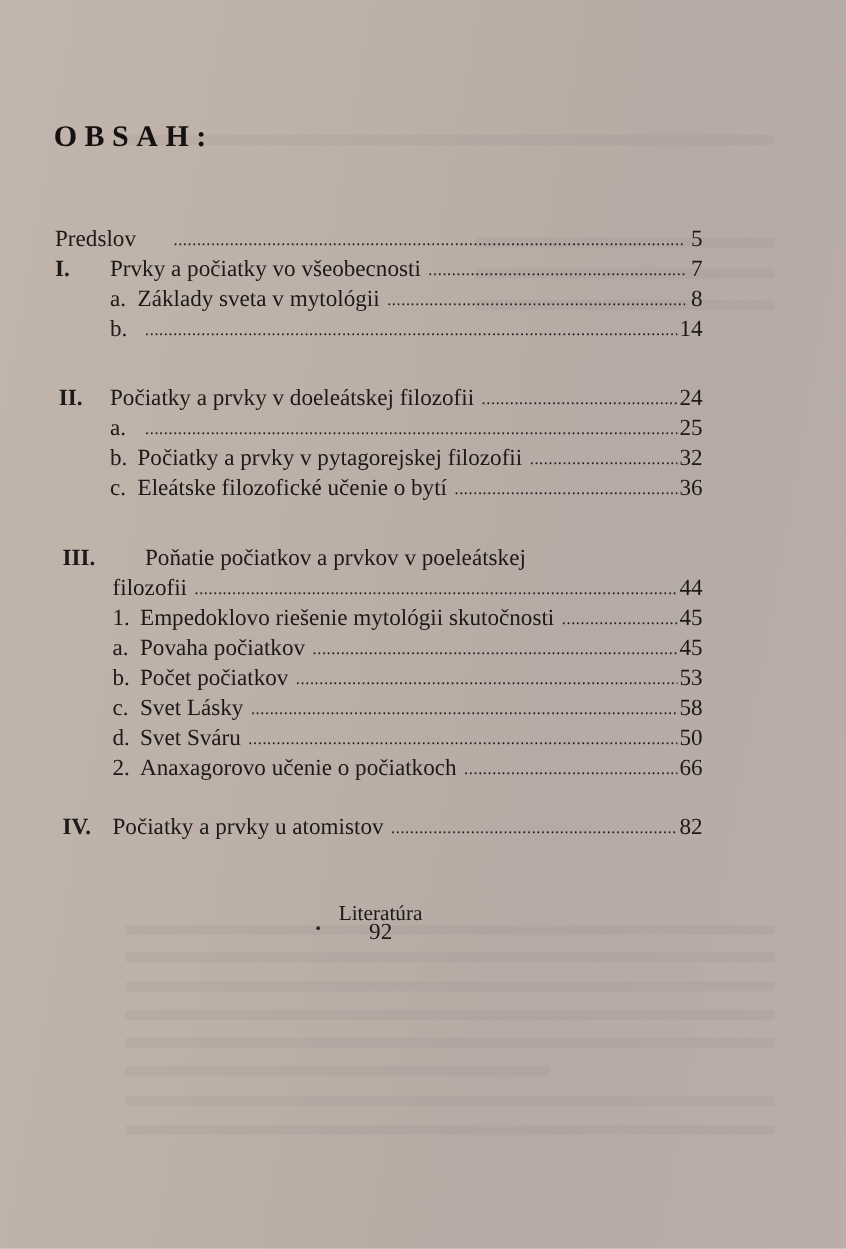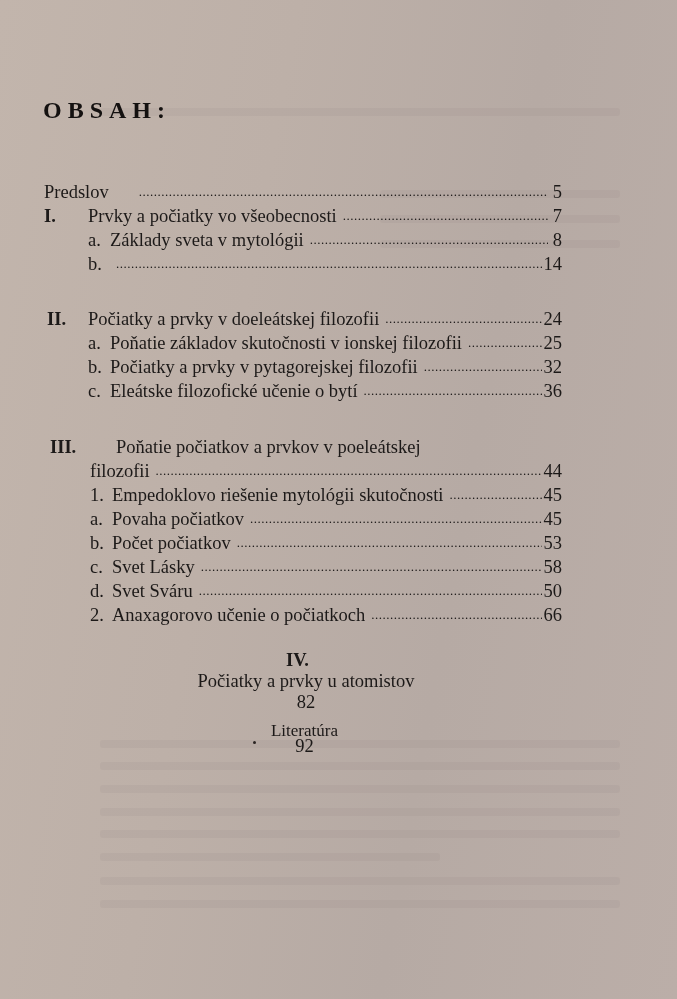--- a/index.html
+++ b/index.html
@@ -136,21 +136,20 @@
 
     <div class="row" style="top:127px;padding-left:3px;width:515px;">
       <span class="roman" style="width:41px;">II.</span>
       <span class="label">Počiatky a prvky v doeleátskej filozofii</span>
       <span class="leader"></span>
       <span class="page-num">24</span>
     </div>
 
     <div class="row" style="top:151px;padding-left:44px;width:474px;">
       <span class="marker" style="width:22px;">a.</span>
-      <span class="label">Poňatie základov skutočnosti v ionskej filozofii</span>
       <span class="leader"></span>
       <span class="page-num">25</span>
     </div>
 
     <div class="row" style="top:175px;padding-left:44px;width:474px;">
       <span class="marker" style="width:22px;">b.</span>
       <span class="label">Počiatky a prvky v pytagorejskej filozofii</span>
       <span class="leader"></span>
       <span class="page-num">32</span>
     </div>
@@ -207,21 +206,21 @@
       <span class="page-num">50</span>
     </div>
 
     <div class="row" style="top:423px;padding-left:46px;width:472px;">
       <span class="marker" style="width:22px;">2.</span>
       <span class="label">Anaxagorovo učenie o počiatkoch</span>
       <span class="leader"></span>
       <span class="page-num">66</span>
     </div>
 
-    <div class="row" style="top:470px;padding-left:6px;width:512px;flex-direction:column;">
+    <div class="row" style="top:470px;padding-left:6px;width:512px;">
       <span class="roman" style="width:40px;">IV.</span>
       <span class="label">Počiatky a prvky u atomistov</span>
       <span class="leader"></span>
       <span class="page-num">82</span>
     </div>
 
     <div class="row" style="top:541px;padding-left:3px;width:515px;flex-direction:column;">
       <span class="label" style="font-size:17px;">Literatúra</span>
       <span class="leader" style="margin-left:18px;"></span>
       <span class="page-num" style="position:relative;top:-5px;">92</span>

